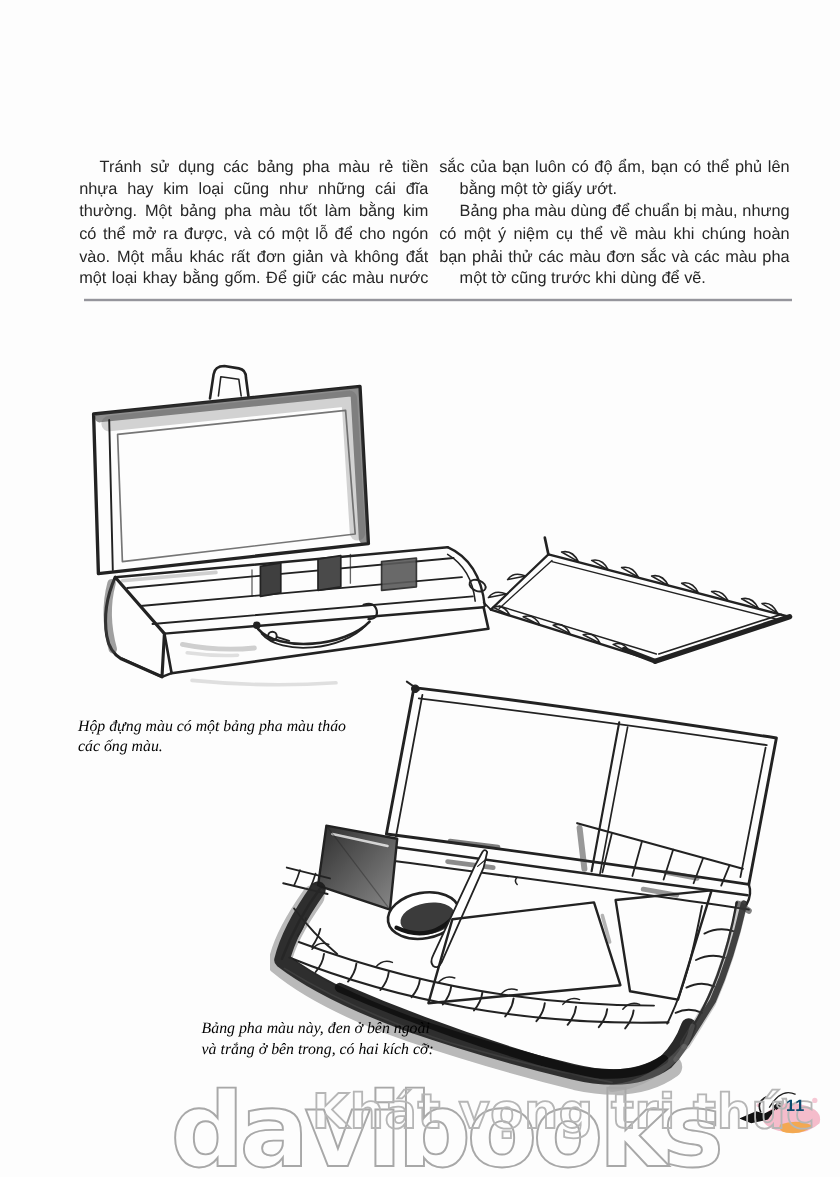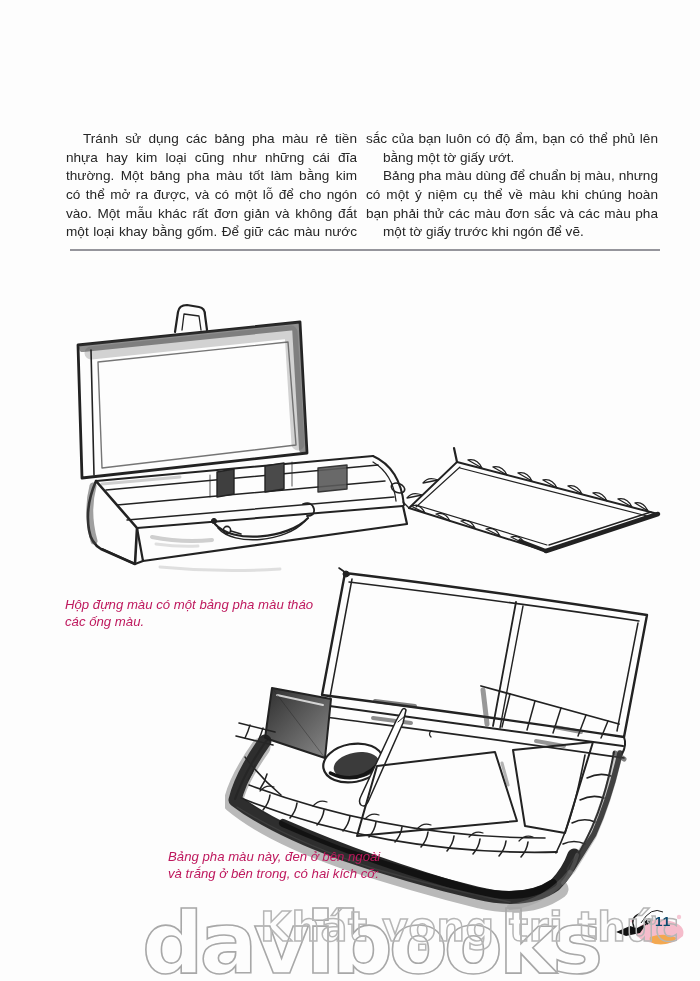--- a/index.html
+++ b/index.html
@@ -15,22 +15,22 @@
   .col.right{left:366px;width:292px;}
   .tline{white-space:nowrap;}
   .jline{text-align:justify;text-align-last:justify;white-space:normal;height:18.7px;overflow:hidden;}
   .pend{text-align:center;text-align-last:left;padding-left:17px;}
   .indent{text-indent:17px;}
   
   .divider{position:absolute;left:70px;top:249px;width:590px;height:1.6px;background:#83838b;opacity:.85;}
   
   .fig{position:absolute;z-index:1;}
   
-  .caption{position:absolute;z-index:2;font-family:Liberation Sans, sans-serif;font-style:italic;
-    font-size:13.2px;line-height:17.2px;color:#be185d;}
+  .caption{position:absolute;z-index:2;font-family:Liberation Serif, serif;font-style:italic;
+    font-size:13.2px;line-height:17.2px;color:#000000;}
   .cap1{left:65px;top:596px;width:270px;}
   .cap2{left:168px;top:848px;width:250px;}
   
   .wm{position:absolute;z-index:3;color:transparent;font-family:"DejaVu Sans",sans-serif;pointer-events:none;}
   .wm-title{left:142px;top:852px;font-size:86px;font-weight:bold;letter-spacing:-4px;
     -webkit-text-stroke:1.6px #a8a8a8;line-height:86px;margin-top:48px;}
   .wm-slogan{left:260px;top:906px;font-size:40px;font-weight:bold;letter-spacing:.5px;
     -webkit-text-stroke:1.5px #b6b6b6;line-height:42px;}
   
   .logo{position:absolute;left:610px;top:898px;z-index:2;}
@@ -50,21 +50,21 @@
       <div class="tline jline">có thể mở ra được, và có một lỗ để cho ngón tay cái</div>
       <div class="tline jline">vào. Một mẫu khác rất đơn giản và không đắt tiền là</div>
       <div class="tline jline">một loại khay bằng gốm. Để giữ các màu nước đơn</div>
     </div>
     <div class="col right">
       <div class="tline jline">sắc của bạn luôn có độ ẩm, bạn có thể phủ lên chúng</div>
       <div class="tline pend">bằng một tờ giấy ướt.</div>
       <div class="tline jline indent">Bảng pha màu dùng để chuẩn bị màu, nhưng để</div>
       <div class="tline jline">có một ý niệm cụ thể về màu khi chúng hoàn toàn khô,</div>
       <div class="tline jline">bạn phải thử các màu đơn sắc và các màu pha trộn trên</div>
-      <div class="tline pend">một tờ giấy trước khi ngón để vẽ.</div>
+      <div class="tline pend">một tờ cũng trước khi dùng để vẽ.</div>
     </div>
   </div>
 
   <div class="divider"></div>
 
   <svg class="fig" style="left:60px;top:290px;width:640px;height:285px" viewBox="0 0 640 285">
     <g fill="none" stroke="#222" stroke-linecap="round" stroke-linejoin="round">
 
       <path d="M18,55 L240,32 L247,163 L22,188 Z" stroke-width="2.8"></path>
       <path d="M23,58 L236,36 L243,159" stroke-width="8" stroke="#333" opacity="0.55"></path>

